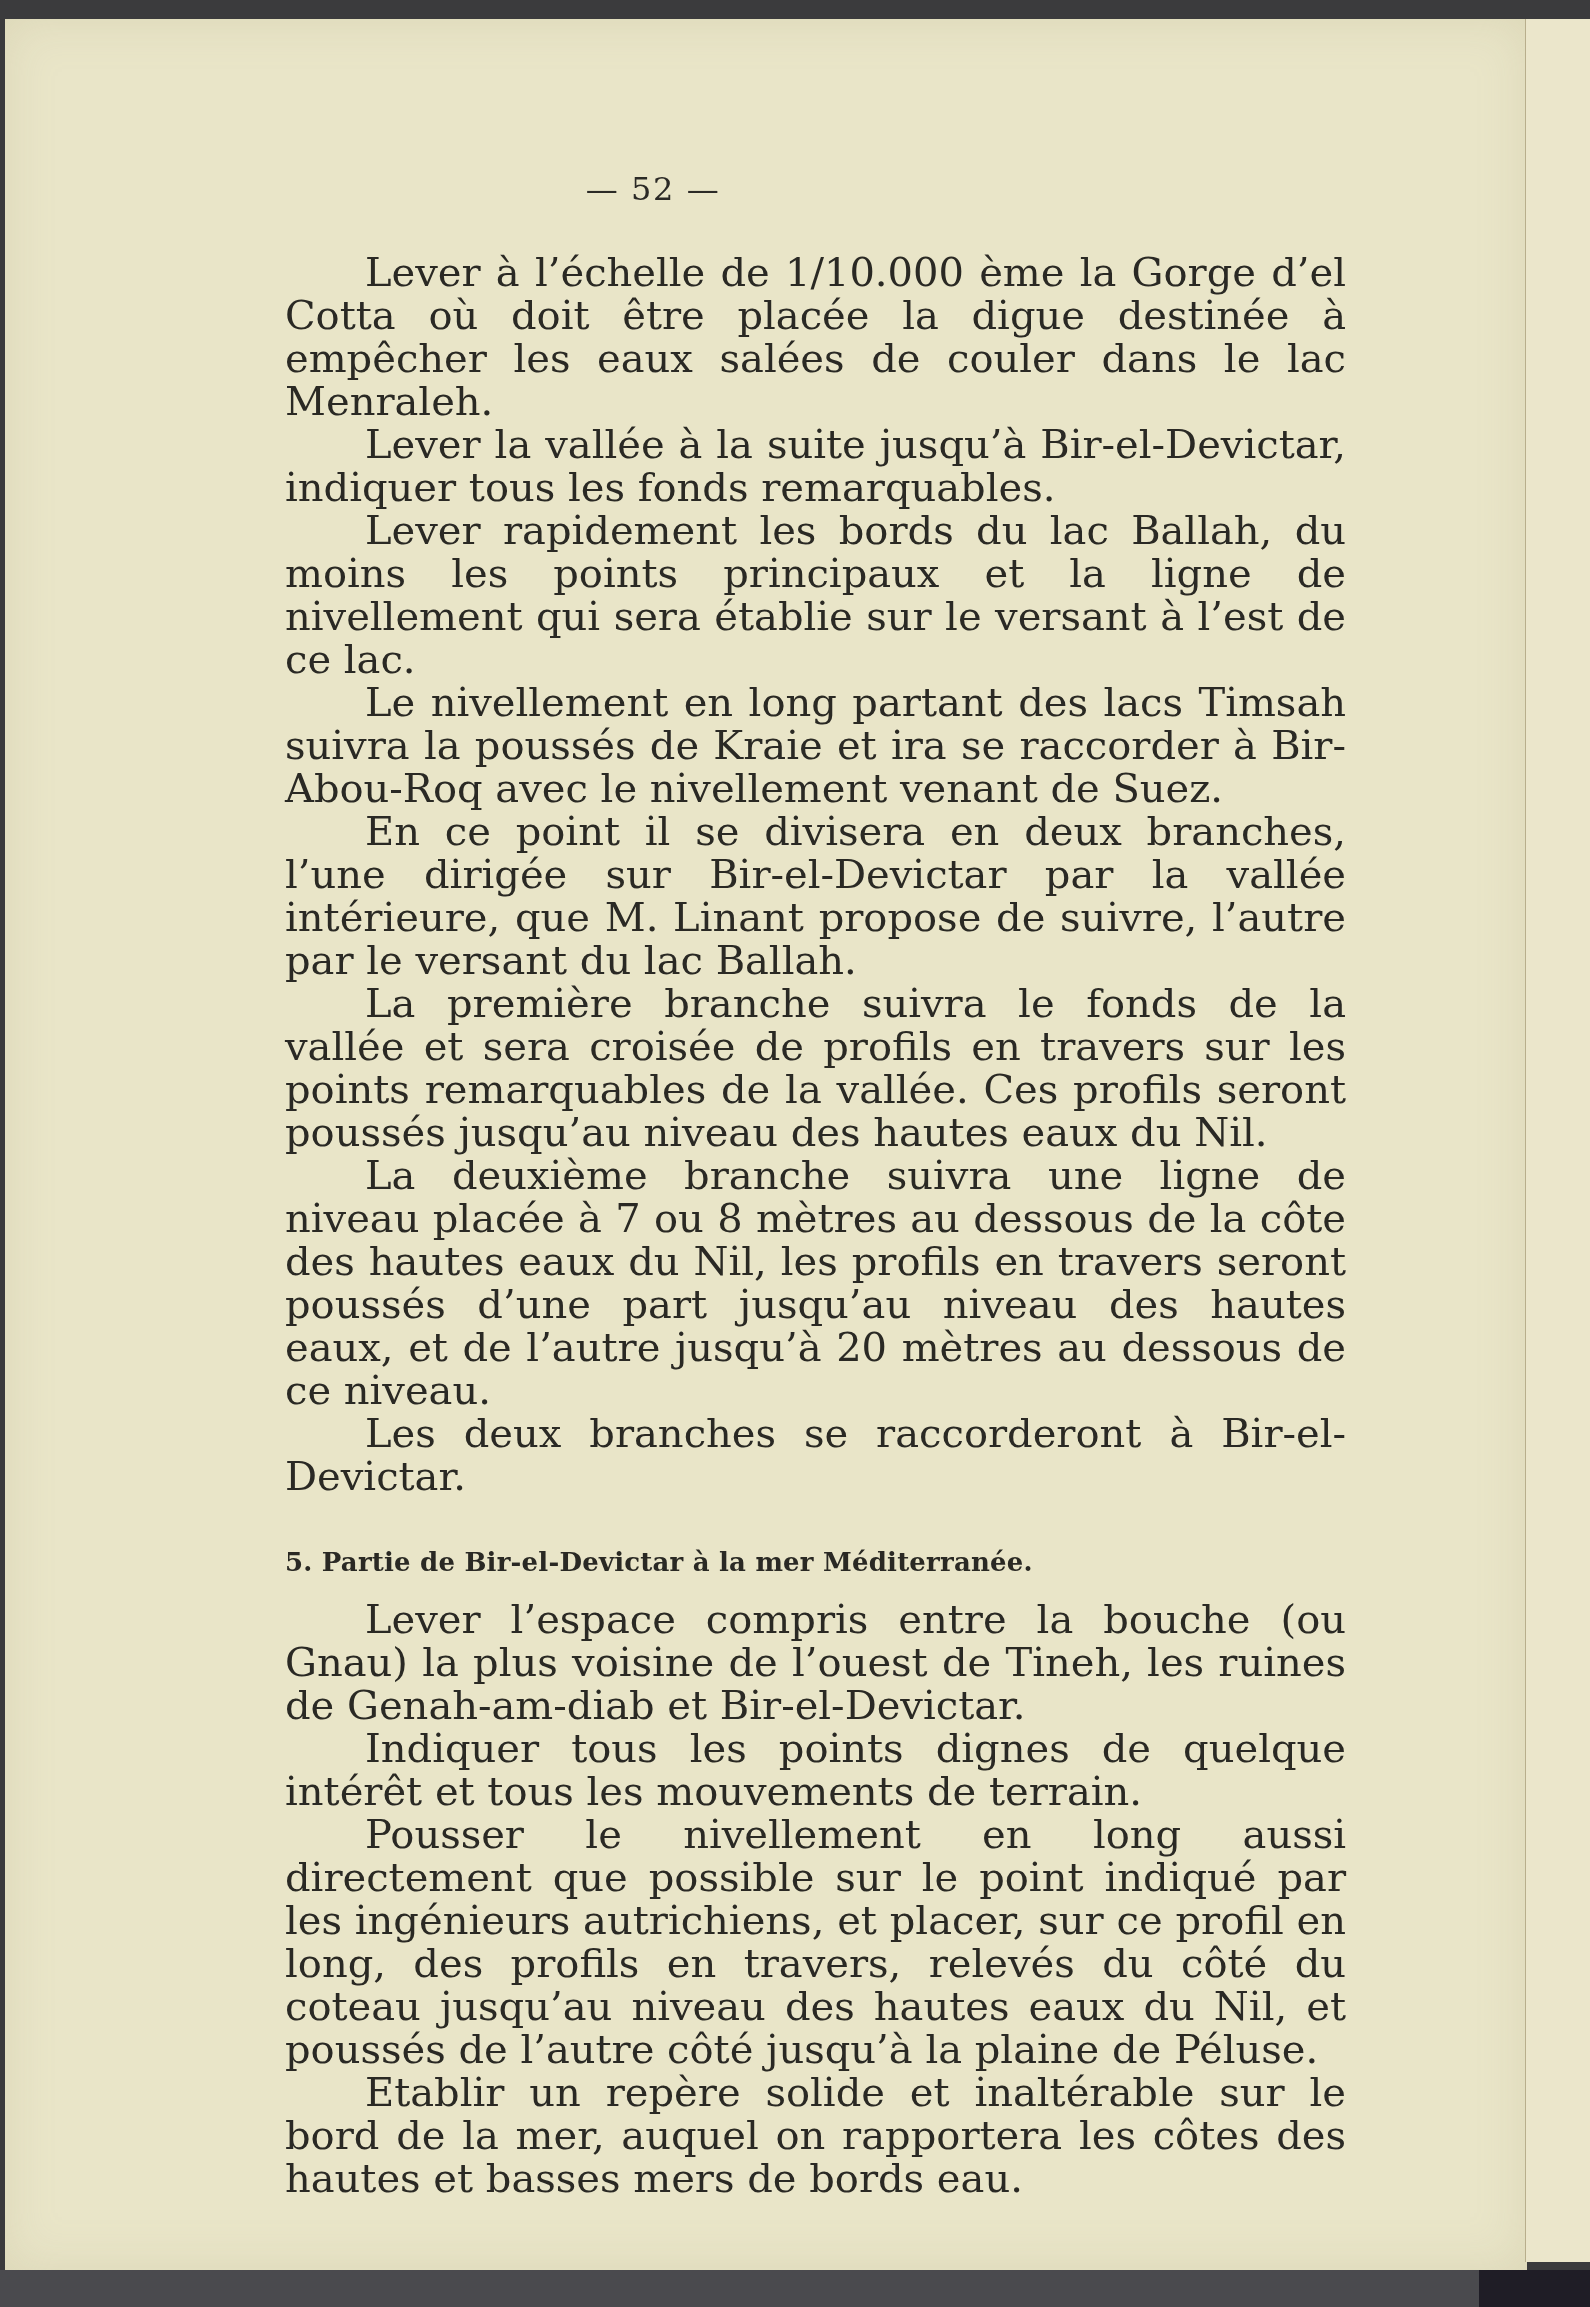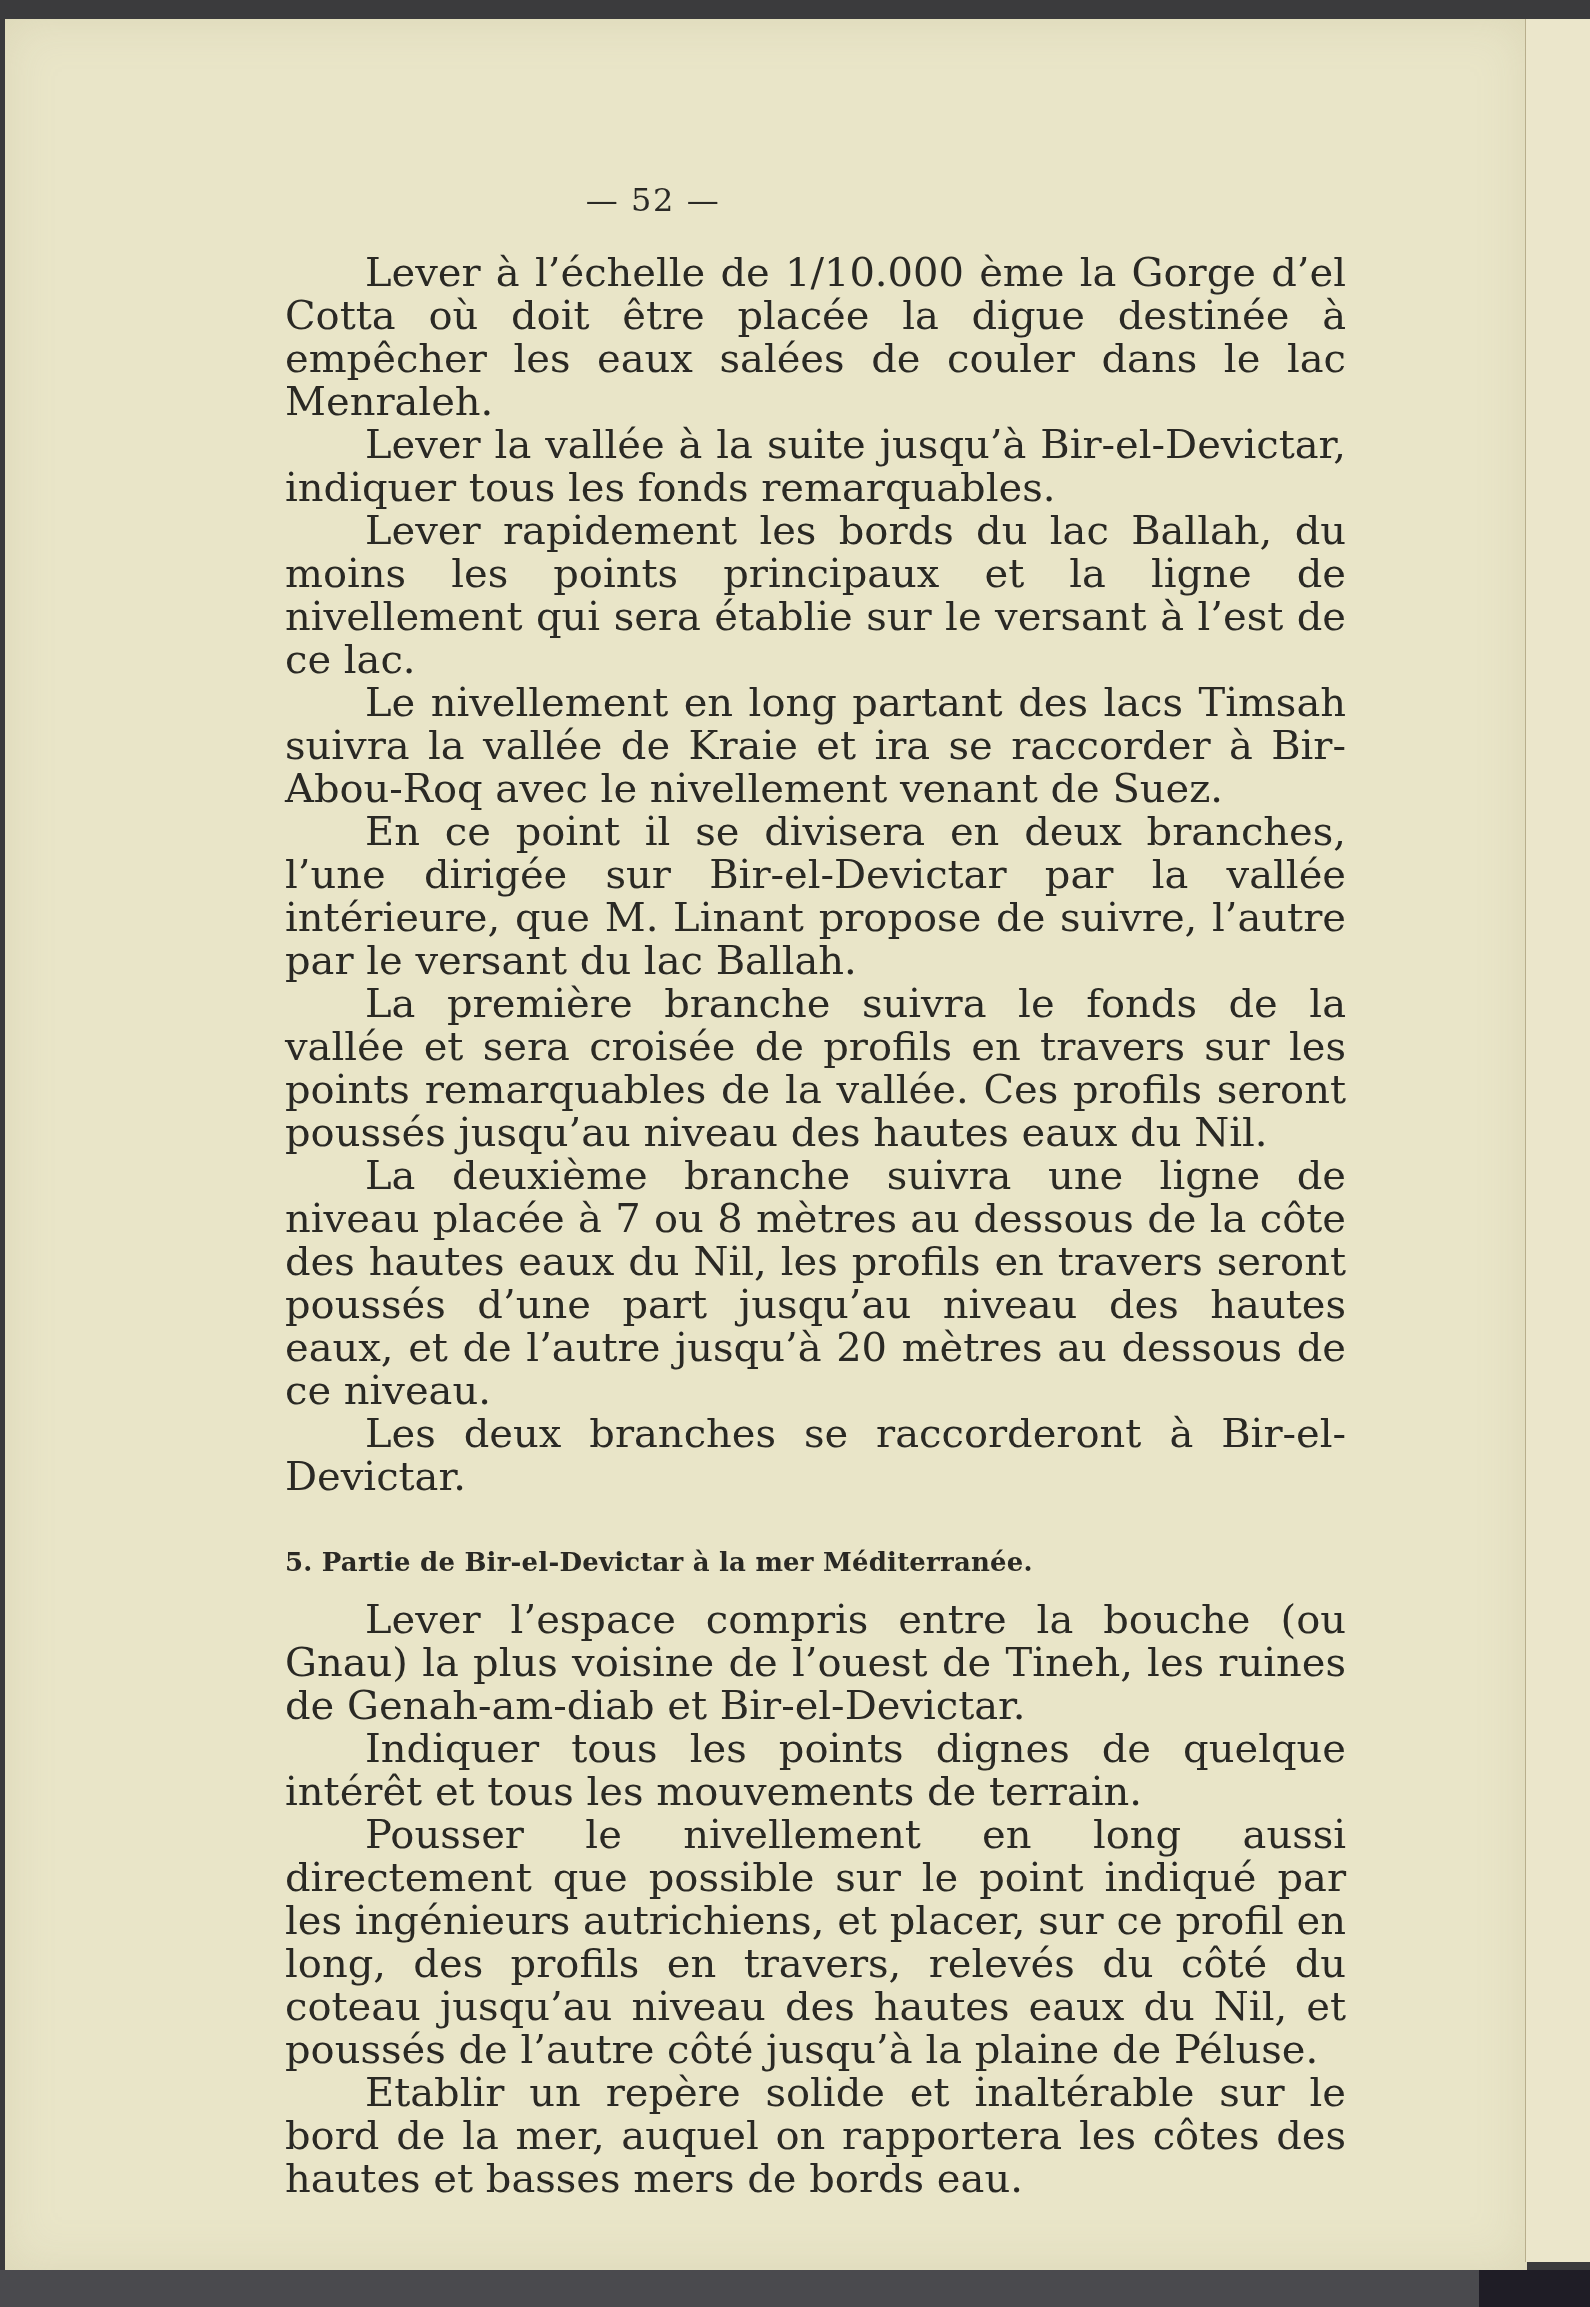--- a/index.html
+++ b/index.html
@@ -27,21 +27,21 @@
   }
   .bottom-grey {
     position: absolute; left: 0; top: 2270px; width: 1479px; height: 37px;
     background: #4a4a4e;
   }
   .top-bar {
     position: absolute; left: 0; top: 0; width: 1591px; height: 19px;
     background: #3b3b3d;
   }
   .page-number {
-    position: absolute; left: 0; width: 1306px; top: 181px;
+    position: absolute; left: 0; width: 1306px; top: 170px;
     text-align: center; font-size: 32px; color: #2b2a26;
     letter-spacing: 1.6px;
   }
   .text-block {
     position: absolute; left: 285px; top: 251px; width: 1061px;
     color: #2a2924;
   }
   .para {
     font-size: 40px;
     line-height: 43px;
@@ -66,21 +66,21 @@
 <div class="page-edge"></div>
 <div class="bottom-dark"></div>
 <div class="bottom-grey"></div>
 
 <div class="page-number">— 52 —</div>
 
 <div class="text-block">
   <p class="para">Lever à l’échelle de 1/10.000 ème la Gorge d’el Cotta où doit être placée la digue destinée à empêcher les eaux salées de couler dans le lac Menraleh.</p>
   <p class="para">Lever la vallée à la suite jusqu’à Bir-el-Devictar, indiquer tous les fonds remarquables.</p>
   <p class="para">Lever rapidement les bords du lac Ballah, du moins les points principaux et la ligne de nivellement qui sera établie sur le versant à l’est de ce lac.</p>
-  <p class="para">Le nivellement en long partant des lacs Timsah suivra la vallée de Kraie et ira se raccorder à Bir-Abou-Roq avec le nivellement venant de Suez.</p>
+  <p class="para">Le nivellement en long partant des lacs Timsah suivra la poussés de Kraie et ira se raccorder à Bir-Abou-Roq avec le nivellement venant de Suez.</p>
   <p class="para">En ce point il se divisera en deux branches, l’une dirigée sur Bir-el-Devictar par la vallée intérieure, que M. Linant propose de suivre, l’autre par le versant du lac Ballah.</p>
   <p class="para">La première branche suivra le fonds de la vallée et sera croisée de profils en travers sur les points remarquables de la vallée. Ces profils seront poussés jusqu’au niveau des hautes eaux du Nil.</p>
   <p class="para">La deuxième branche suivra une ligne de niveau placée à 7 ou 8 mètres au dessous de la côte des hautes eaux du Nil, les profils en travers seront poussés d’une part jusqu’au niveau des hautes eaux, et de l’autre jusqu’à 20 mètres au dessous de ce niveau.</p>
   <p class="para">Les deux branches se raccorderont à Bir-el-Devictar.</p>
 
   <h2 class="heading">5. Partie de Bir-el-Devictar à la mer Méditerranée.</h2>
 
   <p class="para">Lever l’espace compris entre la bouche (ou Gnau) la plus voisine de l’ouest de Tineh, les ruines de Genah-am-diab et Bir-el-Devictar.</p>
   <p class="para">Indiquer tous les points dignes de quelque intérêt et tous les mouvements de terrain.</p>
   <p class="para">Pousser le nivellement en long aussi directement que possible sur le point indiqué par les ingénieurs autrichiens, et placer, sur ce profil en long, des profils en travers, relevés du côté du coteau jusqu’au niveau des hautes eaux du Nil, et poussés de l’autre côté jusqu’à la plaine de Péluse.</p>

